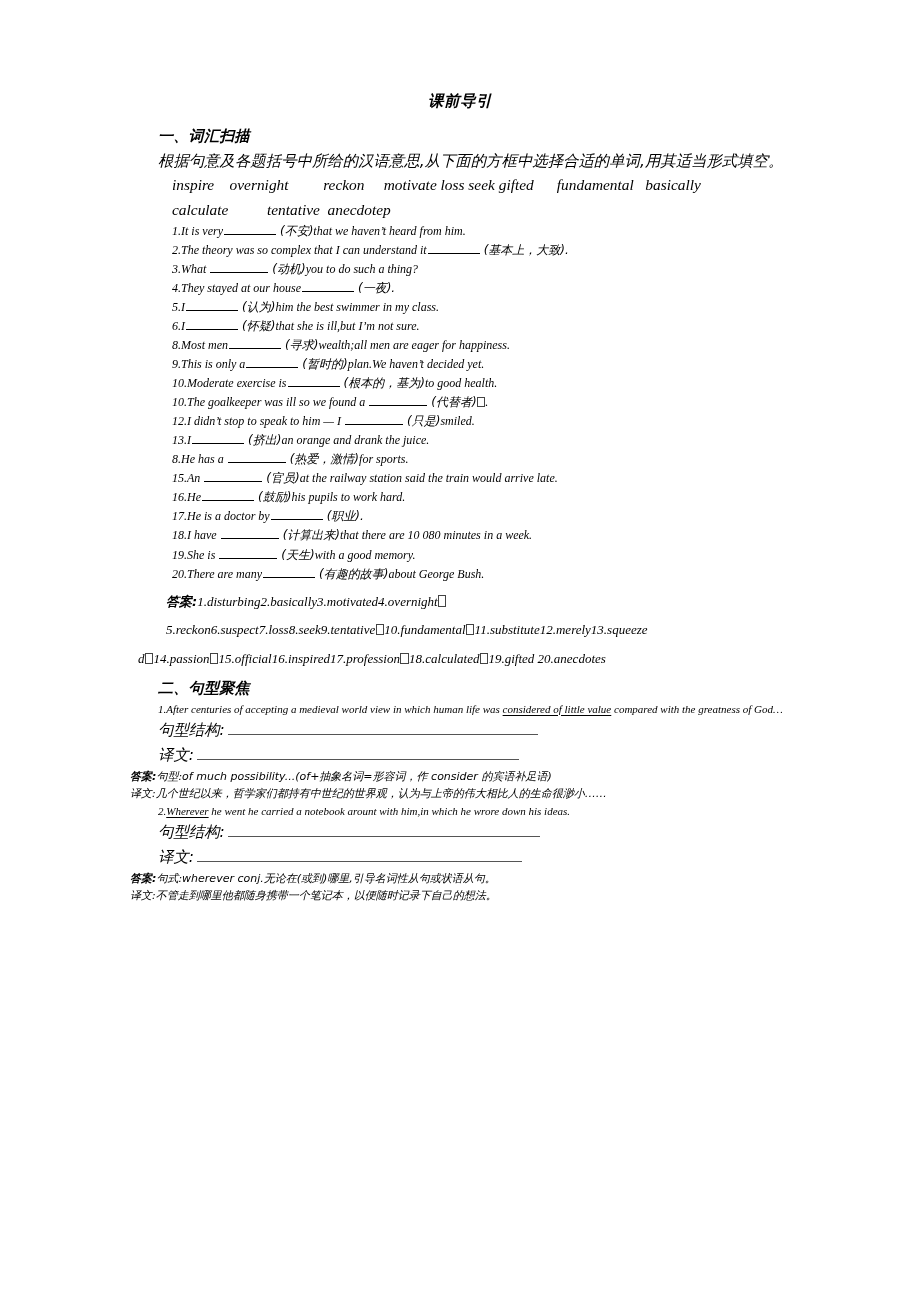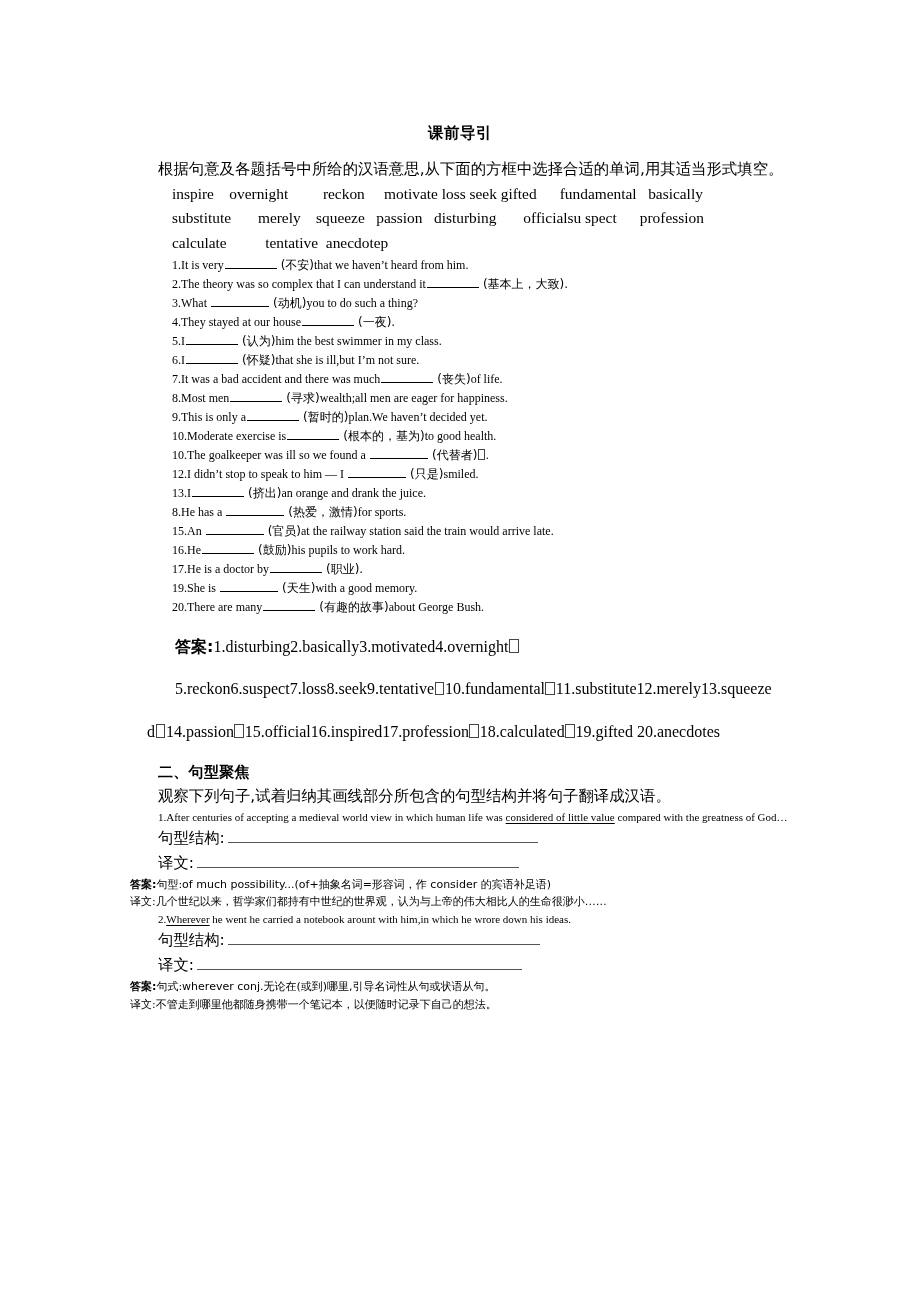--- a/index.html
+++ b/index.html
@@ -16,22 +16,23 @@
     position: relative;
     width: 920px;
     height: 1302px;
     background: #ffffff;
     overflow: hidden;
     box-sizing: border-box;
   }
   .content {
     position: absolute;
     left: 130px;
-    top: 124px;
+    top: 92px;
     width: 660px;
+    font-style: italic;
   }
 
   
   .doc-title {
     text-align: center;
     font-weight: bold;
     font-size: 15.5px;
     letter-spacing: 0.5px;
     margin: 0 0 14px 0;
     line-height: 1.25;
@@ -80,23 +81,23 @@
     border-bottom: 1px solid #000;
     height: 0.95em;
     vertical-align: baseline;
     margin: 0 1px;
   }
   .b-md { width: 52px; }
   .b-lg { width: 58px; }
 
   
   .answer {
-    font-size: 16px;
+    font-size: 13px;
     line-height: 1.585;
-    margin: 17px;
+    margin: 8px;
     text-indent: 28px;
     text-align: justify;
   }
   .answer.flush { text-indent: 0; }
   .lbl-b {
     font-weight: bold;
   }
   .tofu {
     display: inline-block;
     width: 0.62em;
@@ -140,58 +141,57 @@
   .cjk { font-family: "DejaVu Sans", "Liberation Sans", sans-serif; }
 </style>
 </head>
 <body>
 
 <div class="page">
   <div class="content">
 
     <div class="doc-title cjk">课前导引</div>
 
+    <div class="sec-head cjk">一、词汇扫描</div>
     <p class="para cjk">根据句意及各题括号中所给的汉语意思,从下面的方框中选择合适的单词,用其适当形式填空。</p>
 
     <div class="wordbank">
       <div class="wrow">inspire    overnight         reckon     motivate loss seek gifted      fundamental   basically</div>
-      <div class="wrow">substitute       merely    squeeze   passion   disturbing       officialsu spect      profession</div>
       <div class="wrow">calculate          tentative  anecdotep</div>
     </div>
 
     <ol class="qlist" id="question-list">
         <li><span>1.</span><span>It is very</span><span class="blank b-md"></span> <span class="cjk">(不安)</span><span>that we haven’t heard from him.</span></li>
         <li><span>2.</span><span>The theory was so complex that I can understand it</span><span class="blank b-md"></span> <span class="cjk">(基本上，大致).</span></li>
         <li><span>3.</span><span>What</span> <span class="blank b-lg"></span> <span class="cjk">(动机)</span><span>you to do such a thing?</span></li>
         <li><span>4.</span><span>They stayed at our house</span><span class="blank b-md"></span> <span class="cjk">(一夜).</span></li>
         <li><span>5.</span><span>I</span><span class="blank b-md"></span> <span class="cjk">(认为)</span><span>him the best swimmer in my class.</span></li>
         <li><span>6.</span><span>I</span><span class="blank b-md"></span> <span class="cjk">(怀疑)</span><span>that she is ill,but I’m not sure.</span></li>
-        <li><span>7.</span><span>It was a bad accident and there was much</span><span class="blank b-md"></span> <span class="cjk">(丧失)</span><span>of life.</span></li>
         <li><span>8.</span><span>Most men</span><span class="blank b-md"></span> <span class="cjk">(寻求)</span><span>wealth;all men are eager for happiness.</span></li>
         <li><span>9.</span><span>This is only a</span><span class="blank b-md"></span> <span class="cjk">(暂时的)</span><span>plan.We haven’t decided yet.</span></li>
         <li><span>10.</span><span>Moderate exercise is</span><span class="blank b-md"></span> <span class="cjk">(根本的，基为)</span><span>to good health.</span></li>
         <li><span>10.</span><span>The goalkeeper was ill so we found a</span> <span class="blank b-lg"></span> <span class="cjk">(代替者)</span><span class="tofu"></span><span>.</span></li>
         <li><span>12.</span><span>I didn’t stop to speak to him — I</span> <span class="blank b-lg"></span> <span class="cjk">(只是)</span><span>smiled.</span></li>
         <li><span>13.</span><span>I</span><span class="blank b-md"></span> <span class="cjk">(挤出)</span><span>an orange and drank the juice.</span></li>
         <li><span>8.</span><span>He has a</span> <span class="blank b-lg"></span> <span class="cjk">(热爱，激情)</span><span>for sports.</span></li>
         <li><span>15.</span><span>An</span> <span class="blank b-lg"></span> <span class="cjk">(官员)</span><span>at the railway station said the train would arrive late.</span></li>
         <li><span>16.</span><span>He</span><span class="blank b-md"></span> <span class="cjk">(鼓励)</span><span>his pupils to work hard.</span></li>
         <li><span>17.</span><span>He is a doctor by</span><span class="blank b-md"></span> <span class="cjk">(职业).</span></li>
+        <li><span>18.</span><span>I have</span> <span class="blank b-lg"></span> <span class="cjk">(计算出来)</span><span>that there are 10 080 minutes in a week.</span></li>
         <li><span>19.</span><span>She is</span> <span class="blank b-lg"></span> <span class="cjk">(天生)</span><span>with a good memory.</span></li>
         <li><span>20.</span><span>There are many</span><span class="blank b-md"></span> <span class="cjk">(有趣的故事)</span><span>about George Bush.</span></li>
       </ol>
 
     <p class="answer"><span class="lbl-b cjk">答案:</span><span>1.disturbing2.basically3.motivated4.overnight</span><span class="tofu"></span></p>
 
     <p class="answer"><span>5.reckon6.suspect7.loss8.seek9.tentative</span><span class="tofu"></span><span>10.fundamental</span><span class="tofu"></span><span>11.substitute12.merely13.squeeze</span></p>
 
     <p class="answer flush"><span>d</span><span class="tofu"></span><span>14.passion</span><span class="tofu"></span><span>15.official16.inspired17.profession</span><span class="tofu"></span><span>18.calculated</span><span class="tofu"></span><span>19.gifted    20.anecdotes</span></p>
 
     <div class="sec-head cjk">二、句型聚焦</div>
-    <p class="para cjk">观察下列句子,试着归纳其画线部分所包含的句型结构并将句子翻译成汉语。</p>
 
     <p class="sent"><span>1.</span><span>After centuries of accepting a medieval world view in which human life was </span><span class="u">considered of little value</span><span> compared with the greatness of God…</span></p>
     <p class="fillrow"><span class="cjk">句型结构:</span><span class="rule rule-a"></span></p>
     <p class="fillrow"><span class="cjk">译文:</span><span class="rule rule-b"></span></p>
     <p class="sent flush"><span class="lbl-b cjk">答案:</span><span class="cjk">句型:of much possibility...(of+抽象名词=形容词，作 consider 的宾语补足语)</span></p>
     <p class="sent flush"><span class="cjk">译文:</span><span class="cjk">几个世纪以来，哲学家们都持有中世纪的世界观，认为与上帝的伟大相比人的生命很渺小……</span></p>
 
     <p class="sent"><span>2.</span><span class="u">Wherever</span><span> he went he carried a notebook arount with him,in which he wrore down his ideas.</span></p>
     <p class="fillrow"><span class="cjk">句型结构:</span><span class="rule rule-c"></span></p>
     <p class="fillrow"><span class="cjk">译文:</span><span class="rule rule-d"></span></p>

